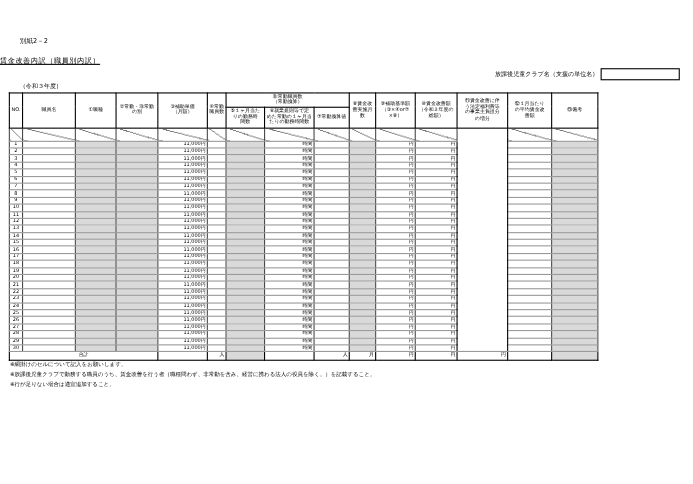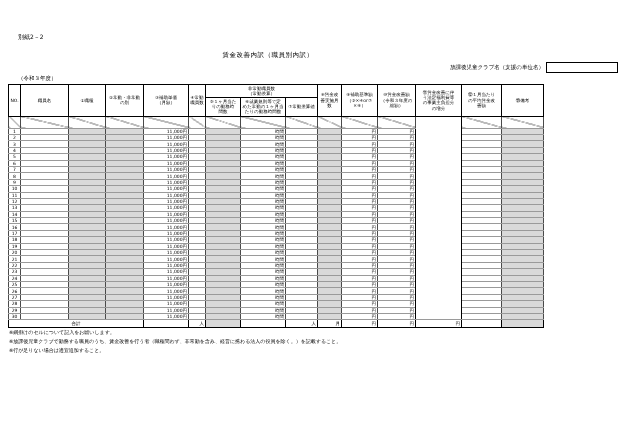--- a/index.html
+++ b/index.html
@@ -2,21 +2,21 @@
 <html><head>
 <meta charset="utf-8">
 <style>
   html,body{margin:0;padding:0;}
   body{
     width:630px;height:440px;position:relative;background:#ffffff;
     font-family:"DejaVu Sans","Liberation Sans",sans-serif;color:#000;
     -webkit-font-smoothing:antialiased;
   }
   .doc-label{position:absolute;left:18px;top:33px;font-size:6px;}
-  .title{position:absolute;left:0;top:51px;width:536px;text-align:center;font-size:6.5px;letter-spacing:.5px;}
+  .title{position:absolute;left:0;top:51px;width:536px;text-align:left;font-size:6.5px;letter-spacing:.5px;text-decoration:underline;}
   .club{position:absolute;top:62px;right:12px;display:flex;align-items:center;gap:2px;}
   .club-label{font-size:5.5px;}
   .club-box{width:70px;height:9px;border:1px solid #000;background:#fff;}
   .fy{position:absolute;left:18px;top:75px;font-size:5.5px;}
 
   table.grid{
     position:absolute;left:8px;top:84px;width:535px;
     table-layout:fixed;border-collapse:collapse;
     border:1.5px solid #000;
   }

